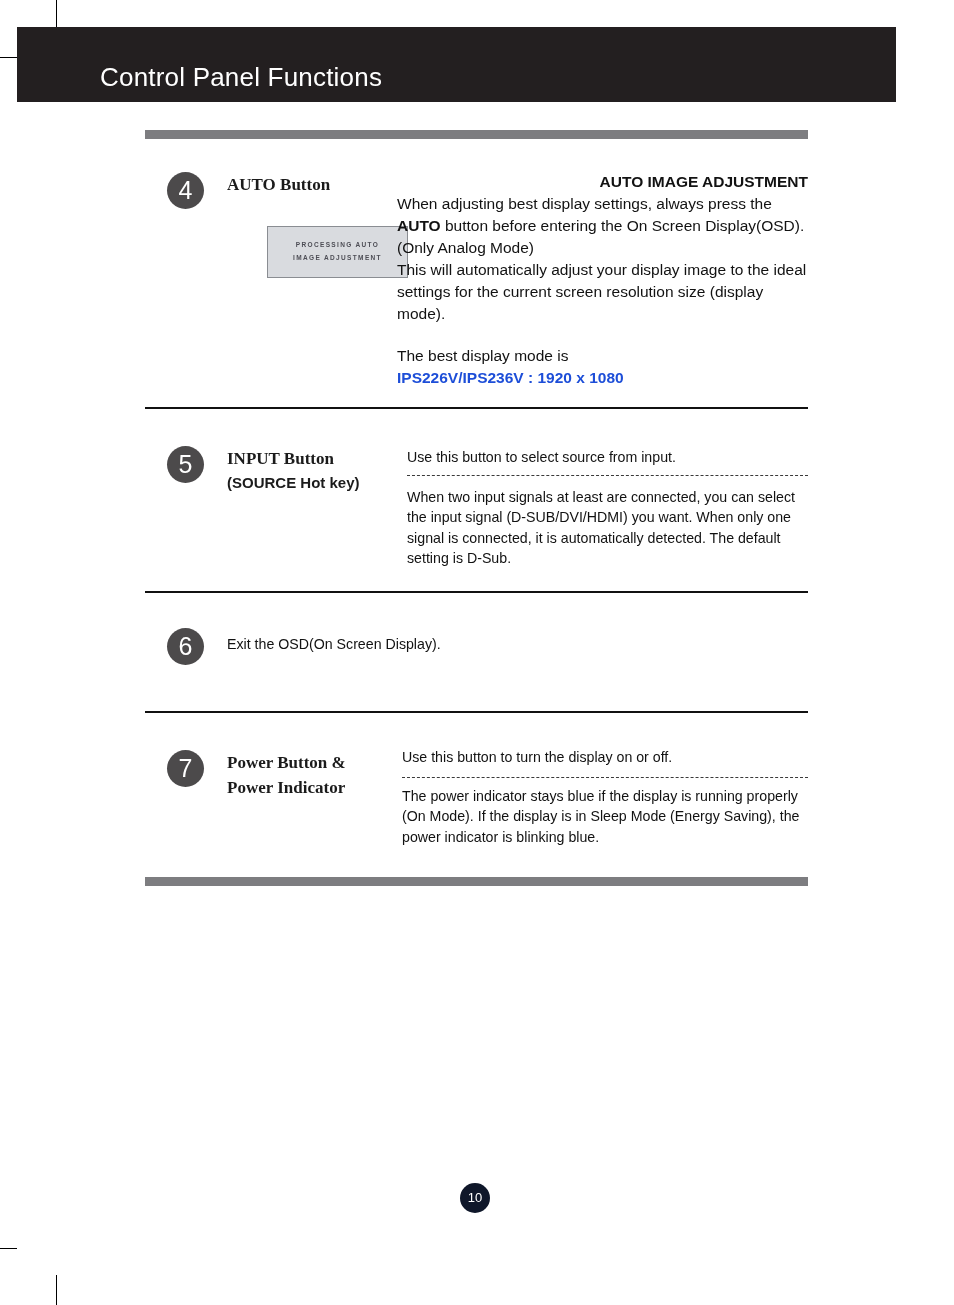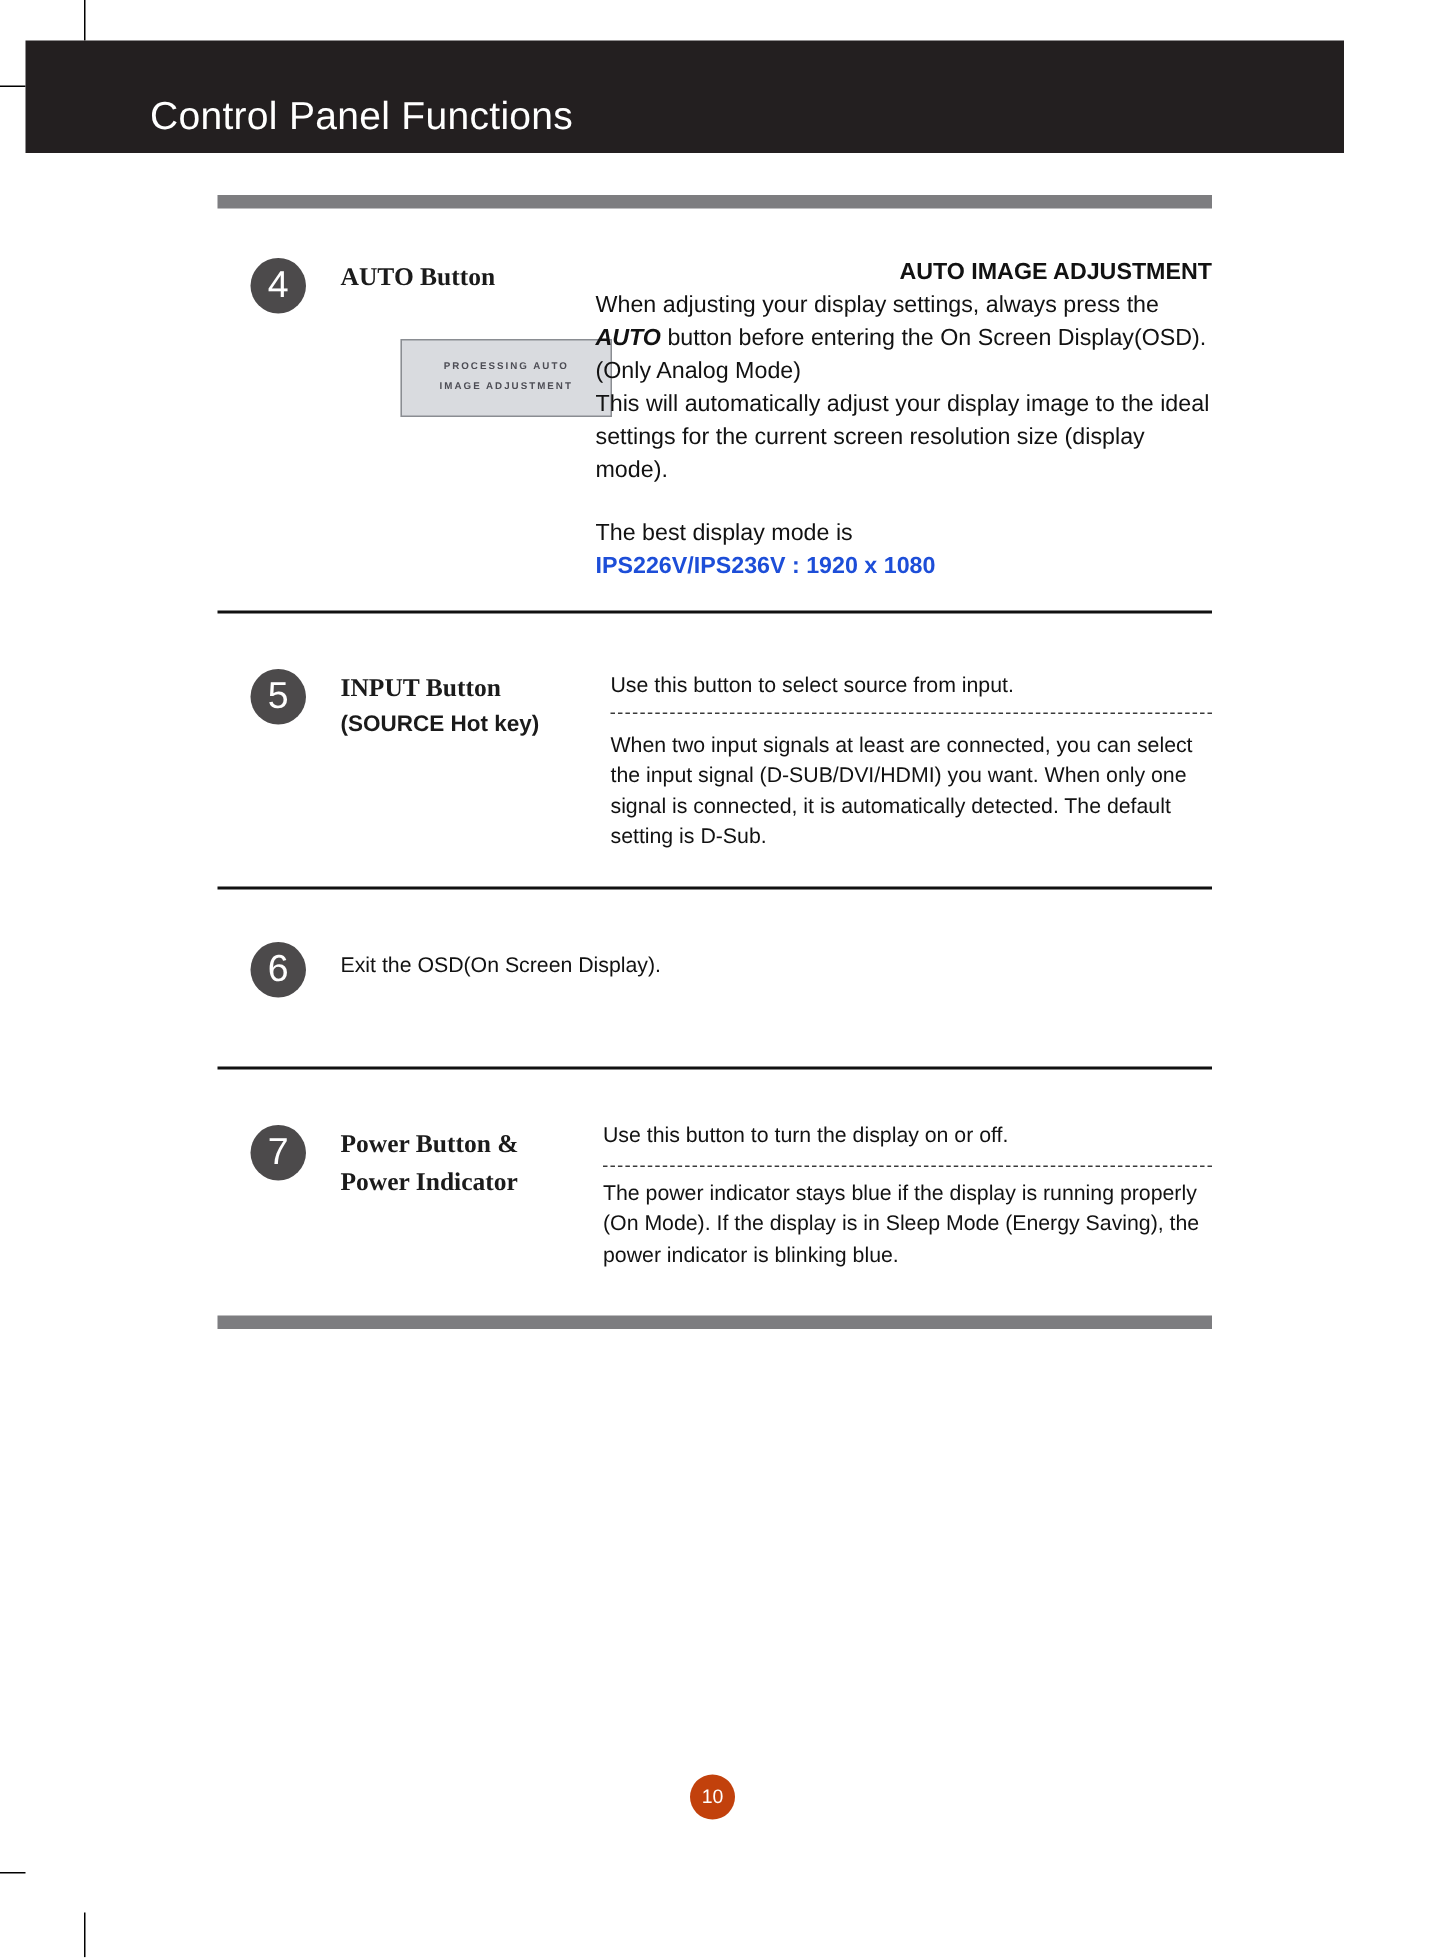--- a/index.html
+++ b/index.html
@@ -131,21 +131,21 @@
     font-size: 15.5px;
     line-height: 1.42;
     color: #121212;
     margin: 0;
   }
   .desc-p.small {
     font-size: 14.2px;
     line-height: 1.45;
   }
   .desc-p + .desc-p { }
-  .desc-p b, .desc-head b { font-weight: bold; font-style: italic; }
+  .desc-p b, .desc-head b { font-weight: bold; }
   .desc-bold {
     font-size: 15.5px;
     font-weight: bold;
     line-height: 1.42;
     color: #1d4ed8;
   }
 
   .dashed-sep {
     border-top: 1.6px dashed #3a3a3a;
     margin: 7px 0 11px 0;
@@ -176,21 +176,21 @@
   }
 
   
   #page-number {
     position: absolute;
     left: 460px;
     top: 1183px;
     width: 30px;
     height: 30px;
     border-radius: 50%;
-    background: #c2410c;
+    background: #0f172a;
     color: #ffffff;
     font-size: 13px;
     line-height: 30px;
     text-align: center;
     font-family: "Liberation Sans", sans-serif;
   }
 </style>
 </head>
 <body>
 
@@ -219,21 +219,21 @@
         </div>
         <div class="label-col">
           <div class="label-main">AUTO Button</div>
           <div class="osd-box">
             <div class="osd-line">PROCESSING AUTO</div>
             <div class="osd-line">IMAGE ADJUSTMENT</div>
           </div>
         </div>
         <div class="desc-col">
           <div class="desc-head">AUTO IMAGE ADJUSTMENT</div>
-          <p class="desc-p"><span>When adjusting your display settings, always press the </span><b>AUTO</b><span> button before entering the On Screen Display(OSD). (Only Analog Mode)</span></p>
+          <p class="desc-p"><span>When adjusting best display settings, always press the </span><b>AUTO</b><span> button before entering the On Screen Display(OSD). (Only Analog Mode)</span></p>
           <p class="desc-p">This will automatically adjust your display image to the ideal settings for the current screen resolution size (display mode).</p>
           <p class="desc-p" style="margin-top:20px;">The best display mode is</p>
           <div class="desc-bold">IPS226V/IPS236V : 1920 x 1080</div>
         </div>
       </div>
     </div>
 
     <div class="rule-thin"></div>
 
     <div class="section" style="padding:32px 0 22px 0;">

